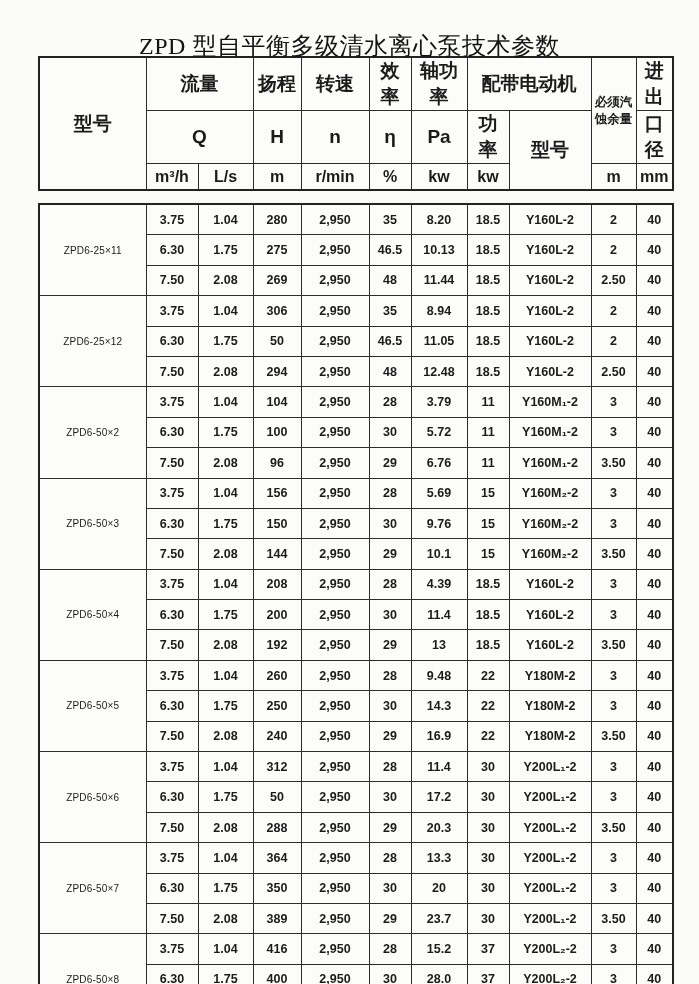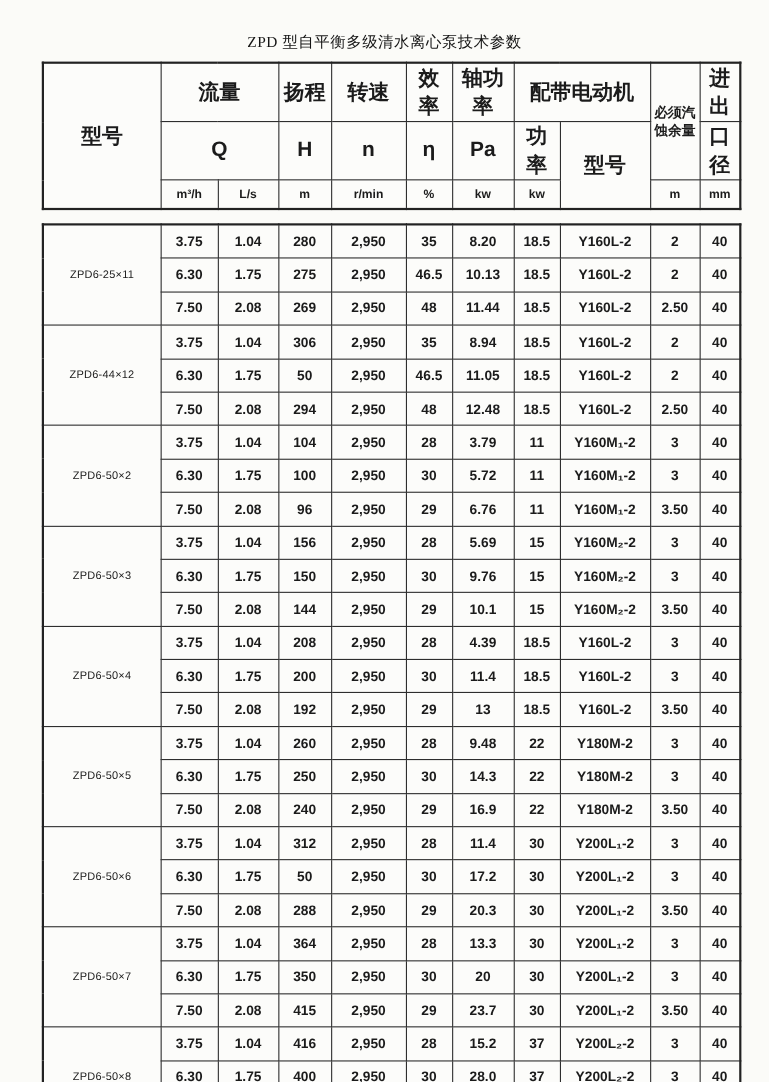--- a/index.html
+++ b/index.html
@@ -19,21 +19,21 @@
     width: 699px;
     height: 984px;
   }
   .doc-title {
     margin: 0;
     padding-top: 30px;
     height: 26px;
     text-align: center;
     font-family: "Liberation Serif", serif;
     font-weight: 400;
-    font-size: 14px;
+    font-size: 24px;
     letter-spacing: 0.5px;
     color: #141414;
     border-radius: 26px;
   }
   table.tbl {
     border-collapse: collapse;
     table-layout: fixed;
     width: 634px;
     margin-left: 38px;
     background: #fcfcfa;
@@ -47,21 +47,21 @@
   }
   table.header-tbl {
     border: 2px solid #222;
   }
   table.header-tbl td {
     height: 25px;
     font-weight: bold;
     font-size: 19px;
   }
   table.header-tbl td.unit {
-    font-size: 11px;
+    font-size: 16px;
   }
   table.header-tbl td.npsh-cell {
     white-space: pre-line;
     line-height: 1.35;
     font-size: 12.5px;
     text-align: center;
   }
   table.body-tbl {
     margin-top: 12px;
     border: 2px solid #222;
@@ -181,21 +181,21 @@
           <td>269</td>
           <td>2,950</td>
           <td>48</td>
           <td>11.44</td>
           <td>18.5</td>
           <td>Y160L-2</td>
           <td>2.50</td>
           <td>40</td>
         </tr>
         <tr>
-          <td rowspan="3" class="model-cell">ZPD6-44×12</td>
+          <td rowspan="3" class="model-cell">ZPD6-25×12</td>
           <td>3.75</td>
           <td>1.04</td>
           <td>306</td>
           <td>2,950</td>
           <td>35</td>
           <td>8.94</td>
           <td>18.5</td>
           <td>Y160L-2</td>
           <td>2</td>
           <td>40</td>
@@ -430,21 +430,21 @@
           <td>30</td>
           <td>20</td>
           <td>30</td>
           <td>Y200L₁-2</td>
           <td>3</td>
           <td>40</td>
         </tr>
         <tr>
           <td>7.50</td>
           <td>2.08</td>
-          <td>415</td>
+          <td>389</td>
           <td>2,950</td>
           <td>29</td>
           <td>23.7</td>
           <td>30</td>
           <td>Y200L₁-2</td>
           <td>3.50</td>
           <td>40</td>
         </tr>
         <tr>
           <td rowspan="3" class="model-cell">ZPD6-50×8</td>

